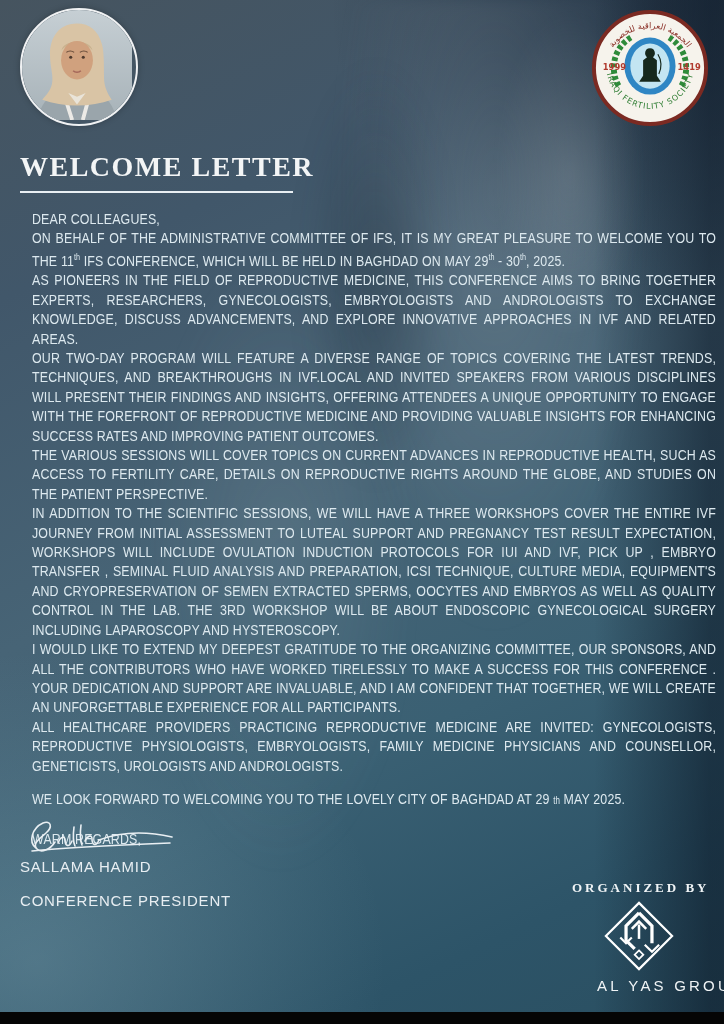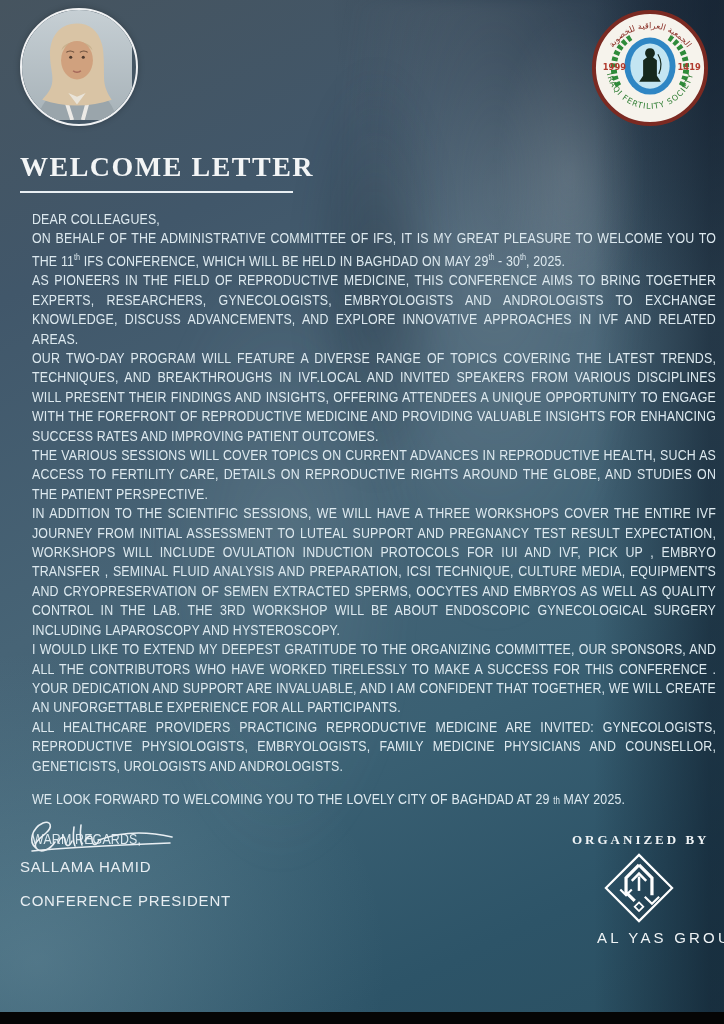--- a/index.html
+++ b/index.html
@@ -38,21 +38,21 @@
   .condensed p.closing{margin-top:14px;text-align:left;}
   .condensed p.regards{margin-top:19px;text-align:left;}
   .sup{font-size:9px;vertical-align:super;letter-spacing:0;}
   .small{font-size:10px;letter-spacing:0;}
 
   .sign-block{position:absolute;left:20px;top:814px;color:#e8eef2;}
   .sign-block svg{display:block;}
   .sign-name{font-size:15px;letter-spacing:0.8px;margin-top:2px;}
   .sign-role{font-size:15px;letter-spacing:0.8px;margin-top:17px;}
 
-  .footer{position:absolute;right:18px;top:832px;width:134px;text-align:right;color:#f0f4f6;}
+  .footer{position:absolute;right:18px;top:880px;width:134px;text-align:right;color:#f0f4f6;}
   .organized-label{font-family:"Liberation Serif",serif;font-weight:bold;
         font-size:13px;letter-spacing:3px;white-space:nowrap;}
   .footer svg{display:block;margin:4px auto 5px auto;}
   .group-name{font-size:15px;font-weight:normal;letter-spacing:3.2px;white-space:nowrap;margin-left:25px;}
 
   .black-bar{position:absolute;left:0;bottom:0;width:724px;height:12px;background:#050505;}
 </style>
 </head>
 <body>
 

